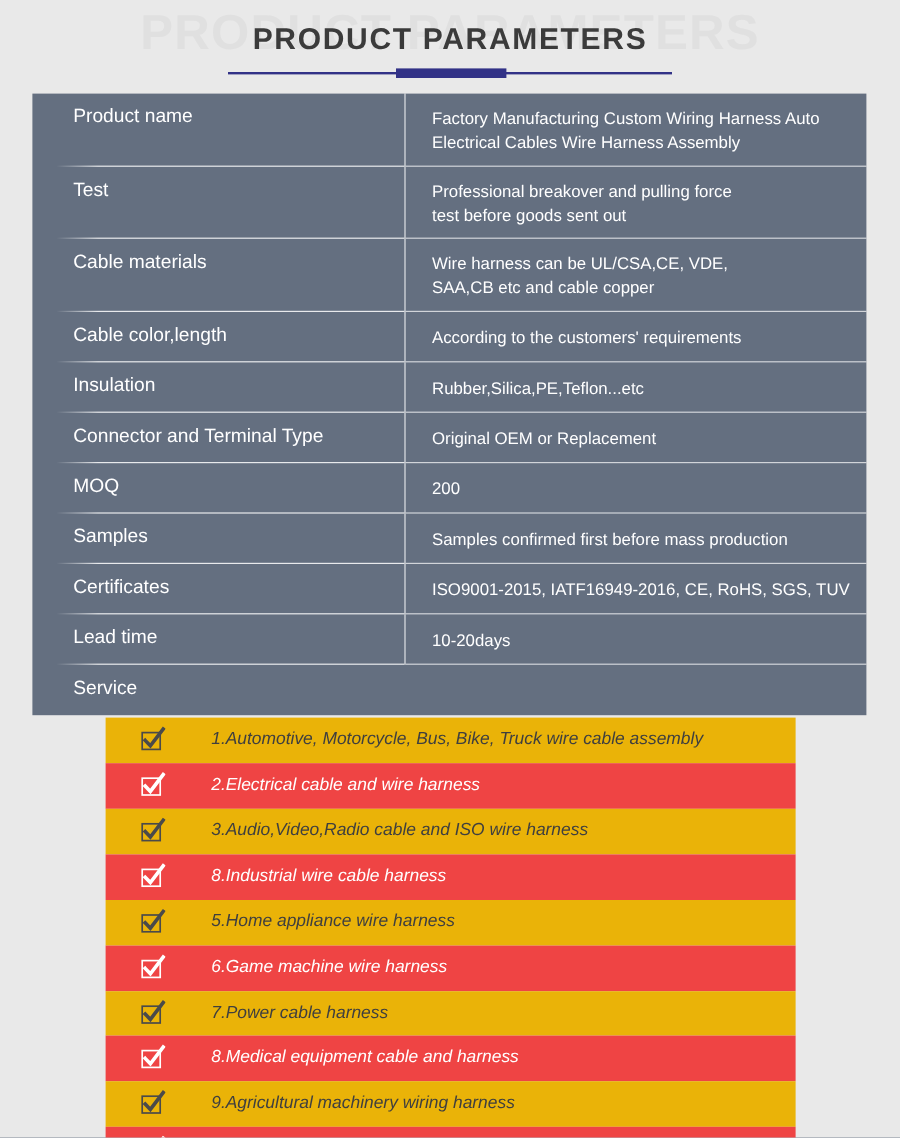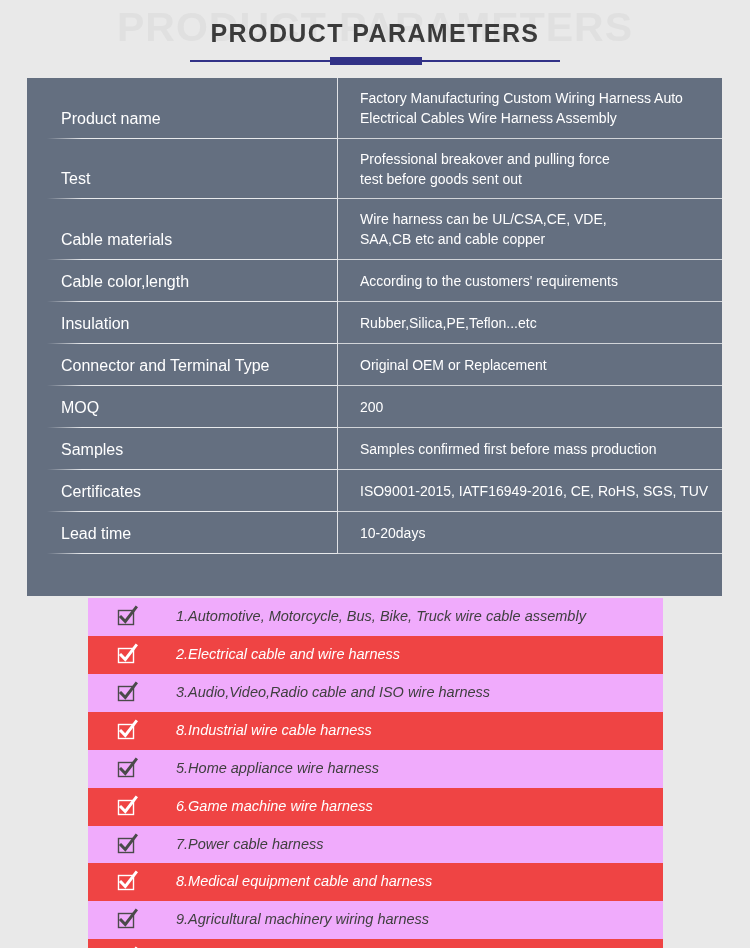--- a/index.html
+++ b/index.html
@@ -82,21 +82,21 @@
   .param-row {
     display: flex;
     position: relative;
     min-height: 42px;
   }
   .param-label-cell {
     width: 310px;
     flex: 0 0 310px;
     position: relative;
     display: flex;
-    align-items: flex-end;
+    align-items: flex-start;
     box-sizing: border-box;
     padding: 10px 8px 10px 34px;
   }
   .param-label-cell::after {
     content: "";
     position: absolute;
     left: 20px;
     right: 0;
     bottom: 0;
     height: 1px;
@@ -141,21 +141,21 @@
     left: 88px;
     width: 575px;
     box-sizing: border-box;
   }
   .check-row {
     display: flex;
     align-items: flex-start;
     padding: 7px 6px 7px 0;
     min-height: 15px;
   }
-  .check-row.light { background: #f0abfc; }
+  .check-row.light { background: #eab308; }
   .check-row.dark  { background: #ef4444; }
   .check-box-wrap {
     flex: 0 0 auto;
     width: 88px;
     display: flex;
     justify-content: flex-end;
     padding-right: 38px;
     box-sizing: border-box;
   }
   .cbox { display: block; }
@@ -258,20 +258,23 @@
     </div>
     <div class="param-row">
       <div class="param-label-cell">
         <span class="param-label">Lead time</span>
       </div>
       <div class="param-value-cell">
         <span class="param-value">10-20days</span>
       </div>
     </div>
     <div class="param-row">
+      <div class="param-label-cell">
+        <span class="param-label">Service</span>
+      </div>
     </div>
   </div>
 
 <div class="checklist" id="checklist">
     <div class="check-row light">
       <div class="check-box-wrap">
         <svg class="cbox" width="22" height="22" viewBox="0 0 22 22">
           <rect x="2.5" y="5.5" width="15" height="14" fill="none" stroke="#4a4a4a" stroke-width="1.4"></rect>
           <path d="M5 12 L9.3 16.5 L20 2.5" fill="none" stroke="#4a4a4a" stroke-width="3" stroke-linecap="square" stroke-linejoin="miter"></path>
         </svg>

